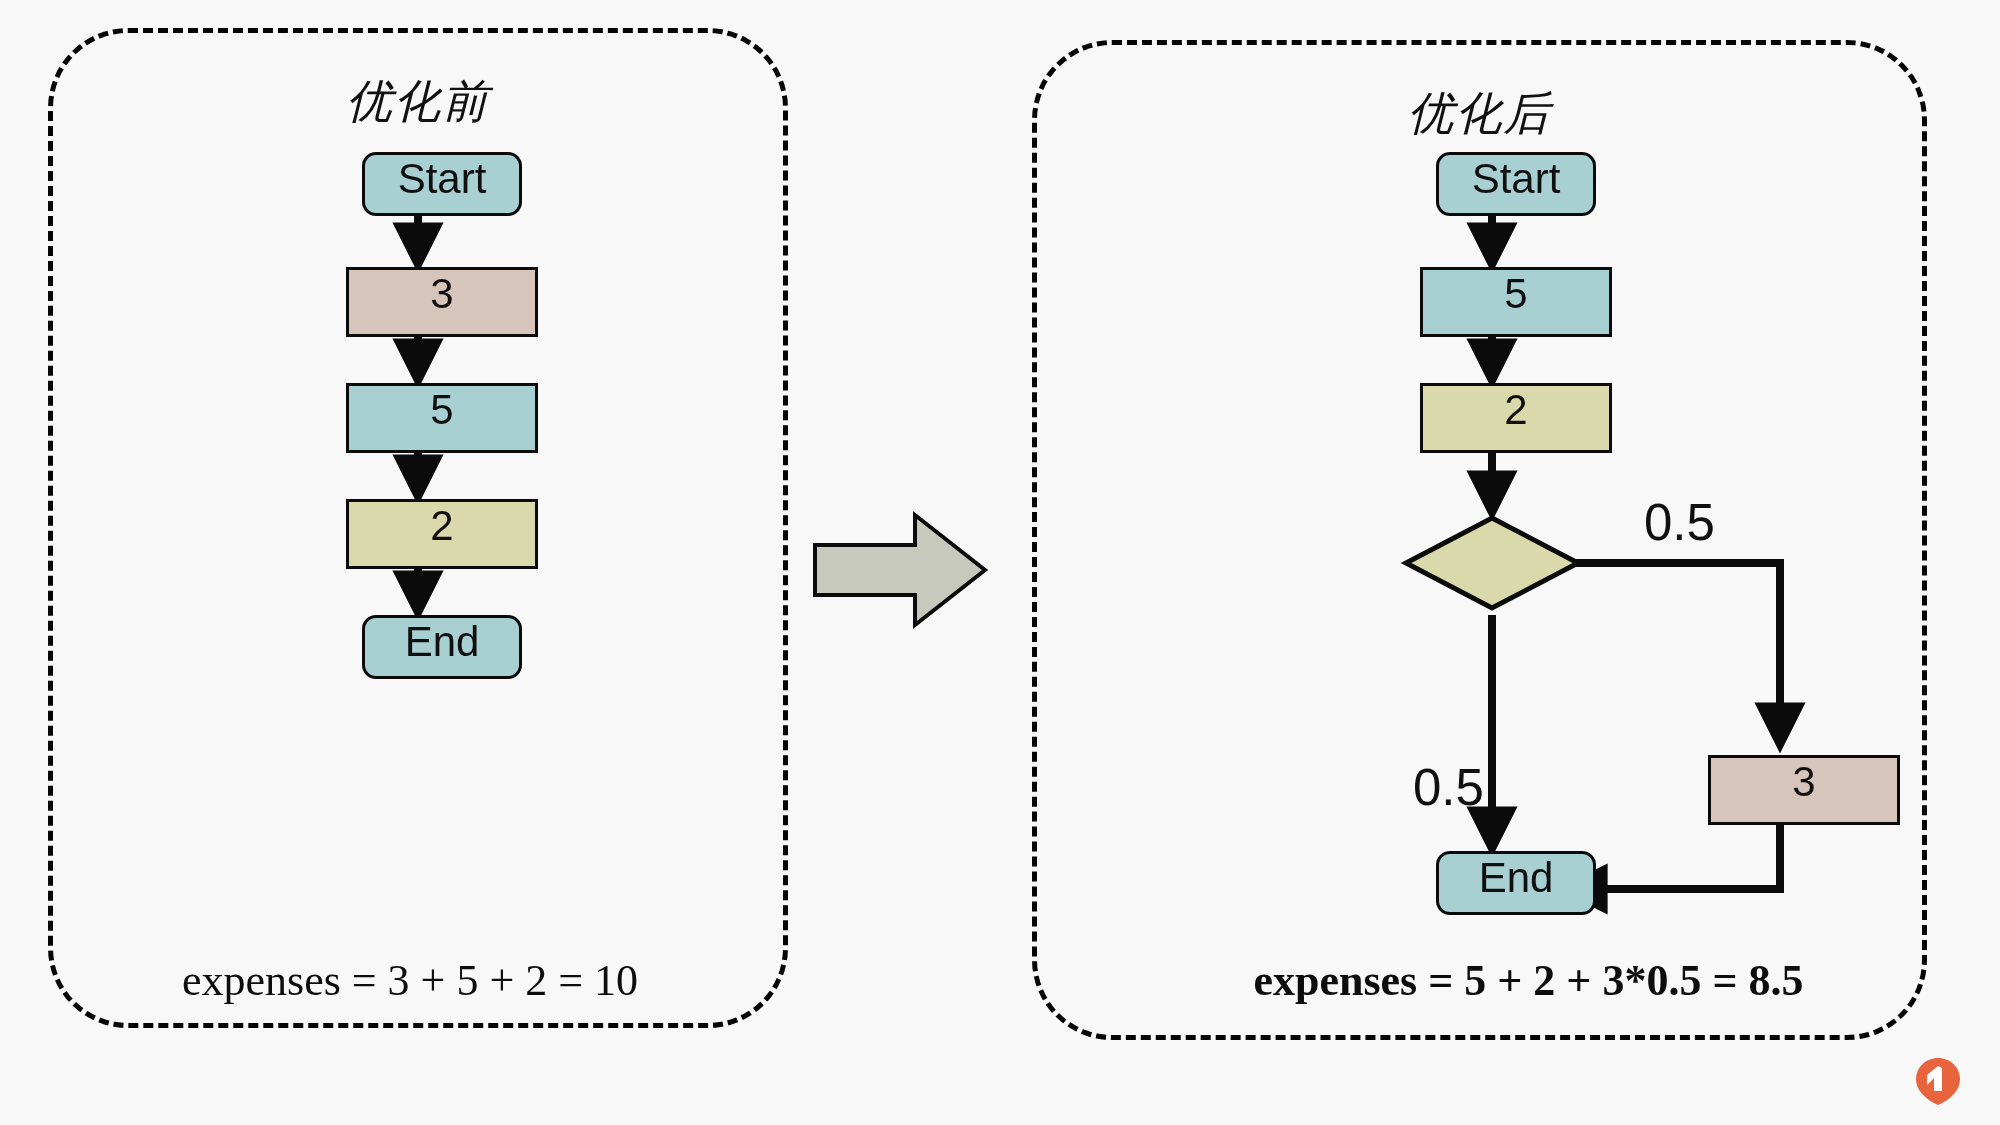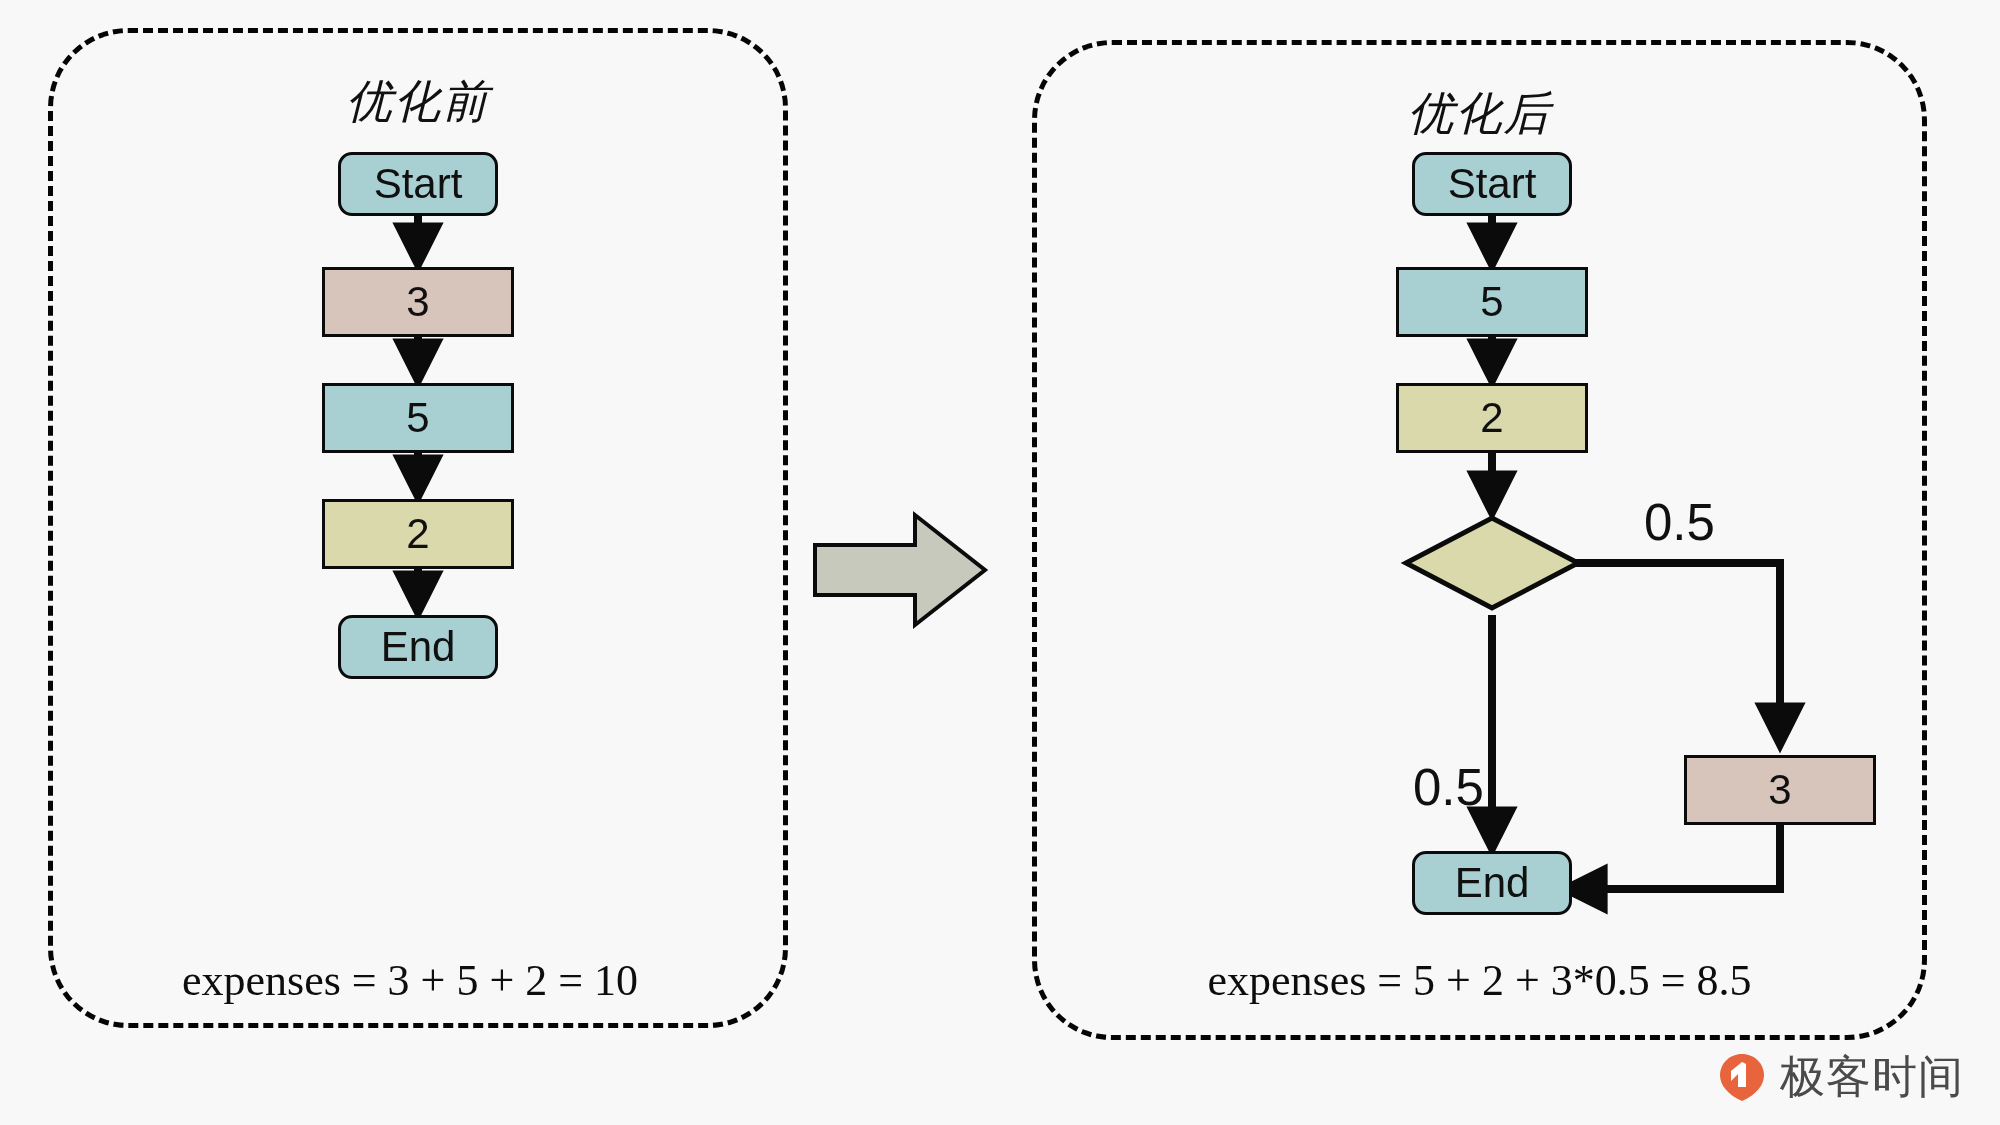--- a/index.html
+++ b/index.html
@@ -40,25 +40,25 @@
     color: #111;
     font-family: "DejaVu Sans", "Liberation Sans", sans-serif;
     letter-spacing: 2px;
   }
 
   .node {
     position: absolute;
     box-sizing: border-box;
     border: 3px solid #0b0b0b;
     display: flex;
-    align-items: center;
     justify-content: center;
     font-size: 42px;
     color: #101010;
     font-family: "Liberation Sans", sans-serif;
+    margin-left: 24px;
   }
   .node.terminal { border-radius: 14px; }
 
   .formula {
     position: absolute;
     text-align: center;
     font-family: "Liberation Serif", "DejaVu Serif", serif;
     font-size: 44px;
     color: #0d0d0d;
     white-space: nowrap;
@@ -170,21 +170,20 @@
 </div>
 
 <div class="node terminal" style="left:1412px; top:851px; width:160px; height:64px; background:#a8cfd2;">
   <span>End</span>
 </div>
 
 <div class="edge-label" style="left:1644px; top:493px;">0.5</div>
 
 <div class="edge-label" style="left:1413px; top:758px;">0.5</div>
 
-<div class="formula" style="left:1032px; top:955px; width:895px;">expenses = 5 + 2 + 3*0.5 = 8.5</div>
+<div class="formula" style="left:1081px; top:955px; width:895px;font-weight:bold;">expenses = 5 + 2 + 3*0.5 = 8.5</div>
 
 <div id="watermark">
   <svg width="52" height="52" viewBox="0 0 52 52">
     <path d="M26 3 C13.8 3 4 12.5 4 24.2 C4 33.8 11.5 43.5 26 50 C40.5 43.5 48 33.8 48 24.2 C48 12.5 38.2 3 26 3 Z" fill="#e8643c"></path>
     <path d="M30 13 L30 36 L22 36 L22 23 L15 30 L15 20 L26 11 Z" fill="#ffffff"></path>
   </svg>
-  <span class="wm-text">极客时间</span>
 </div>
 
 </body></html>

